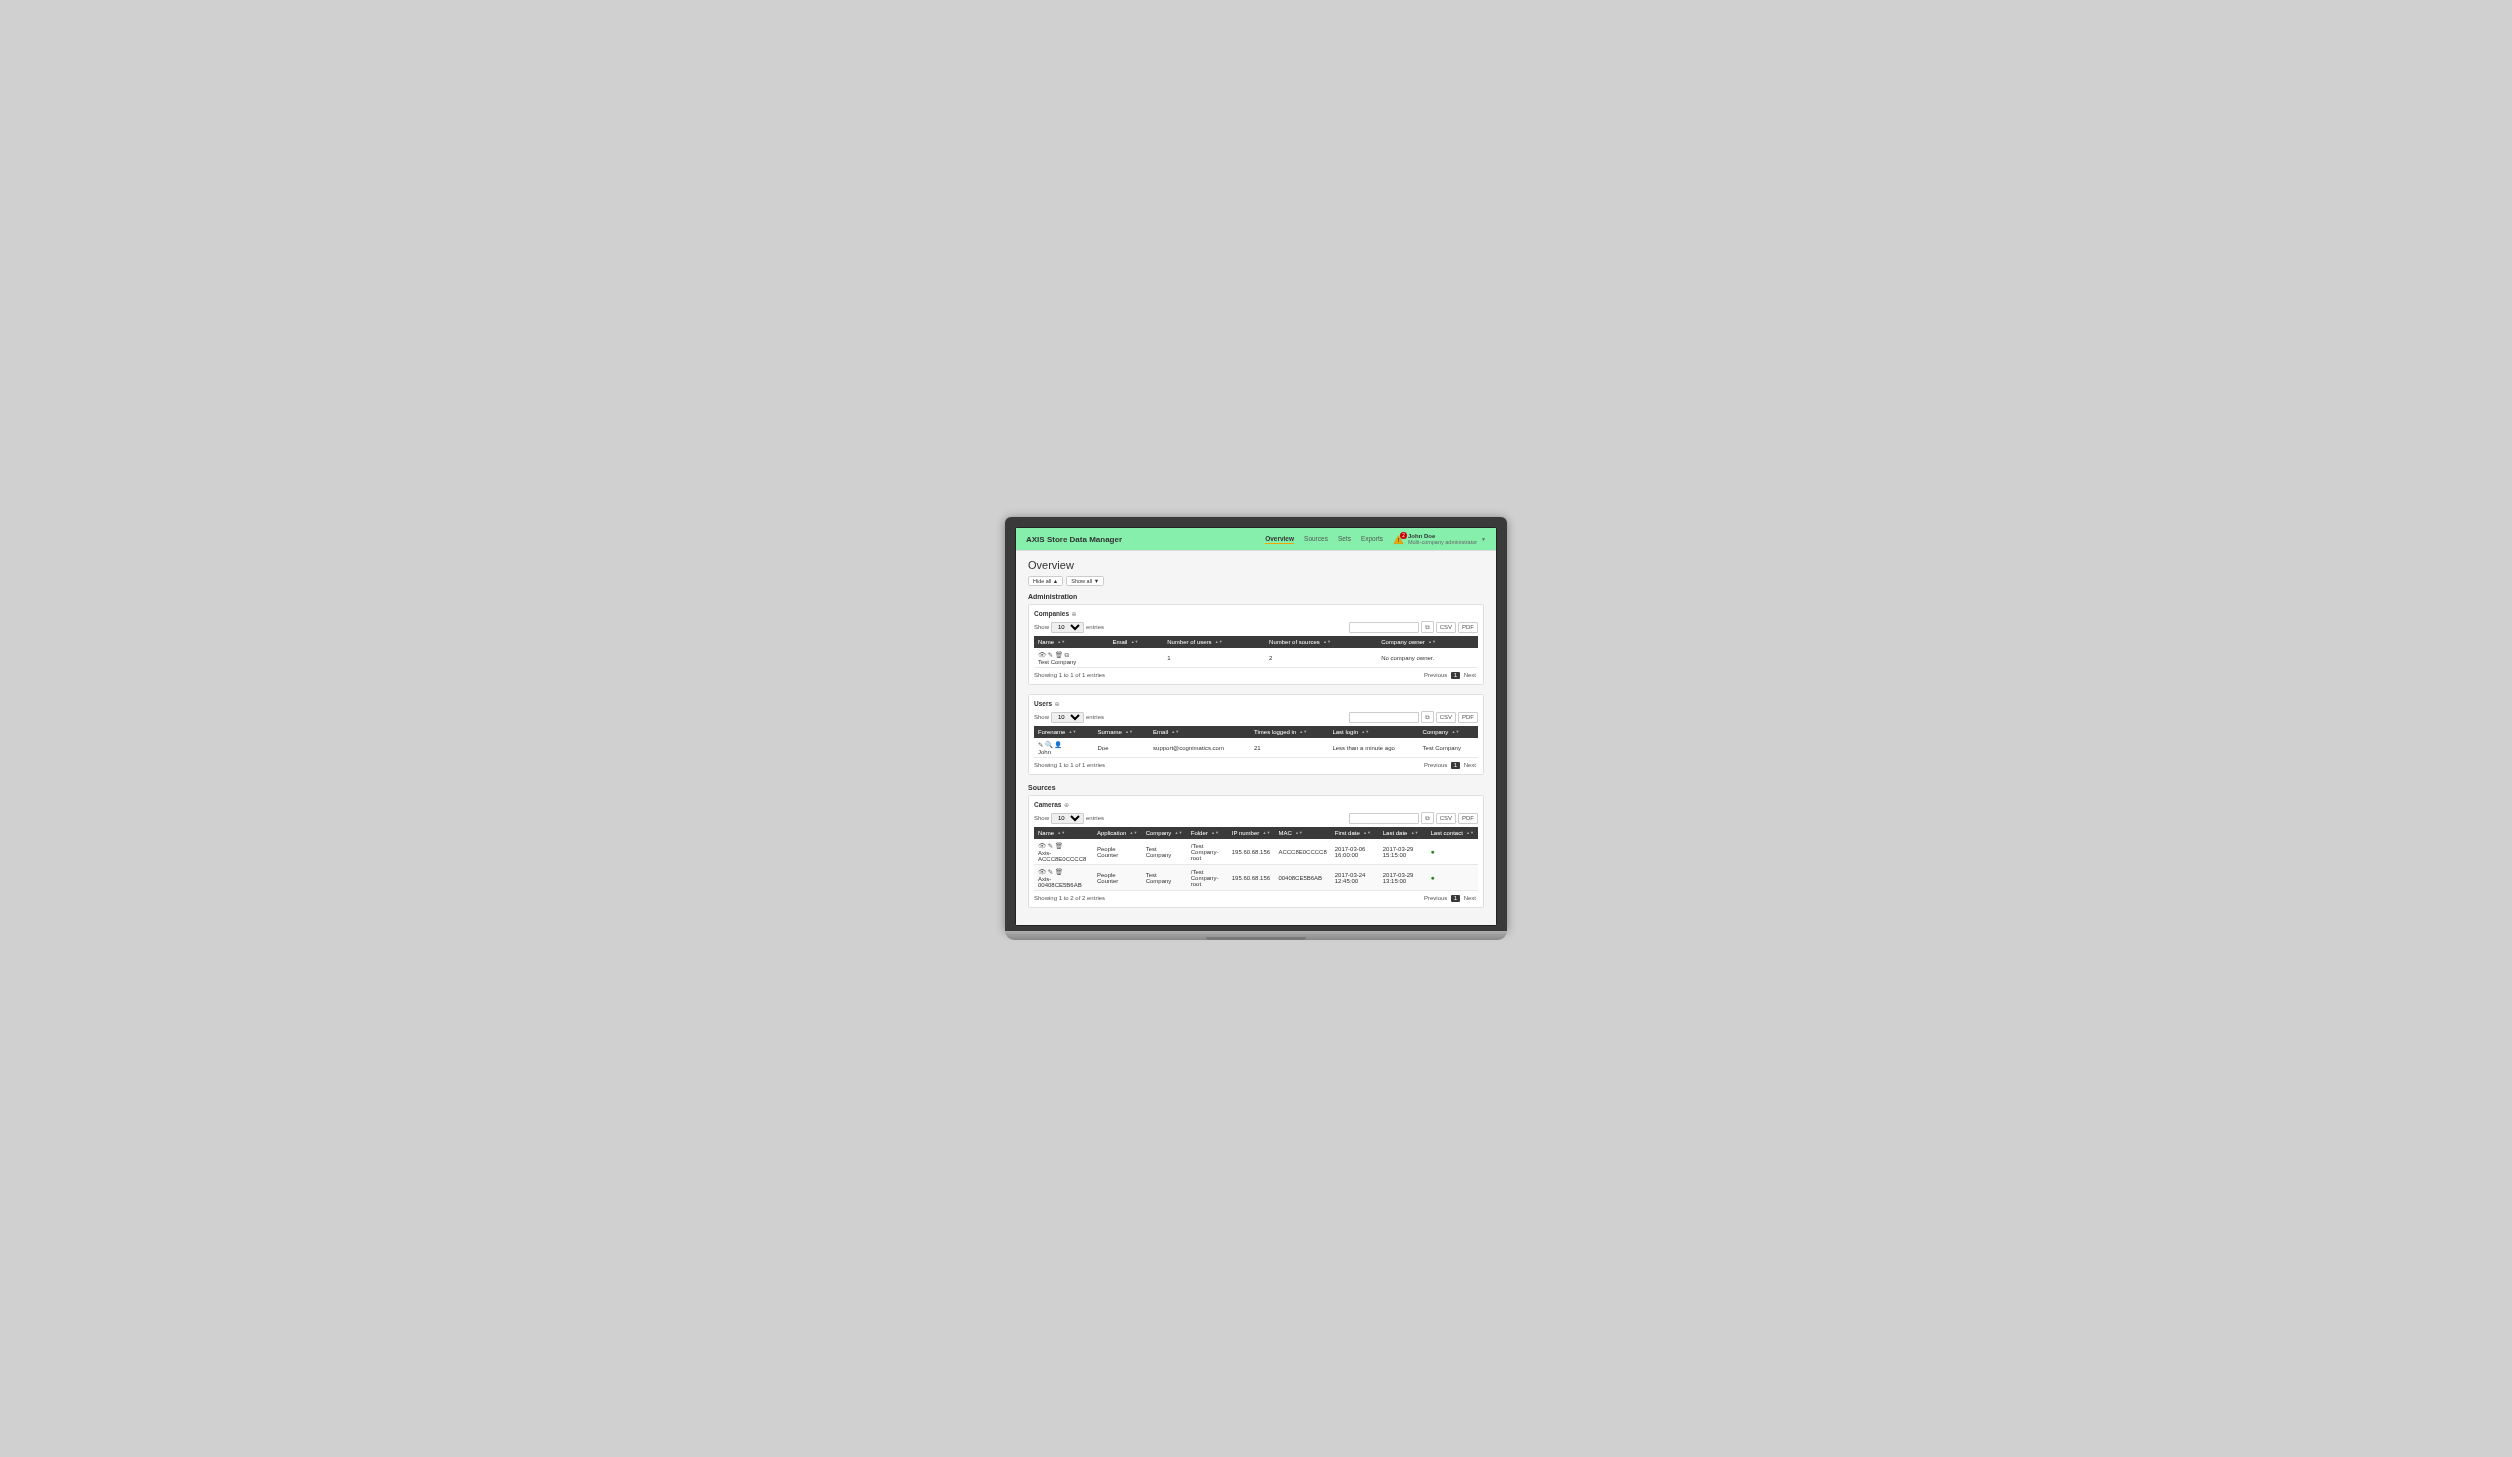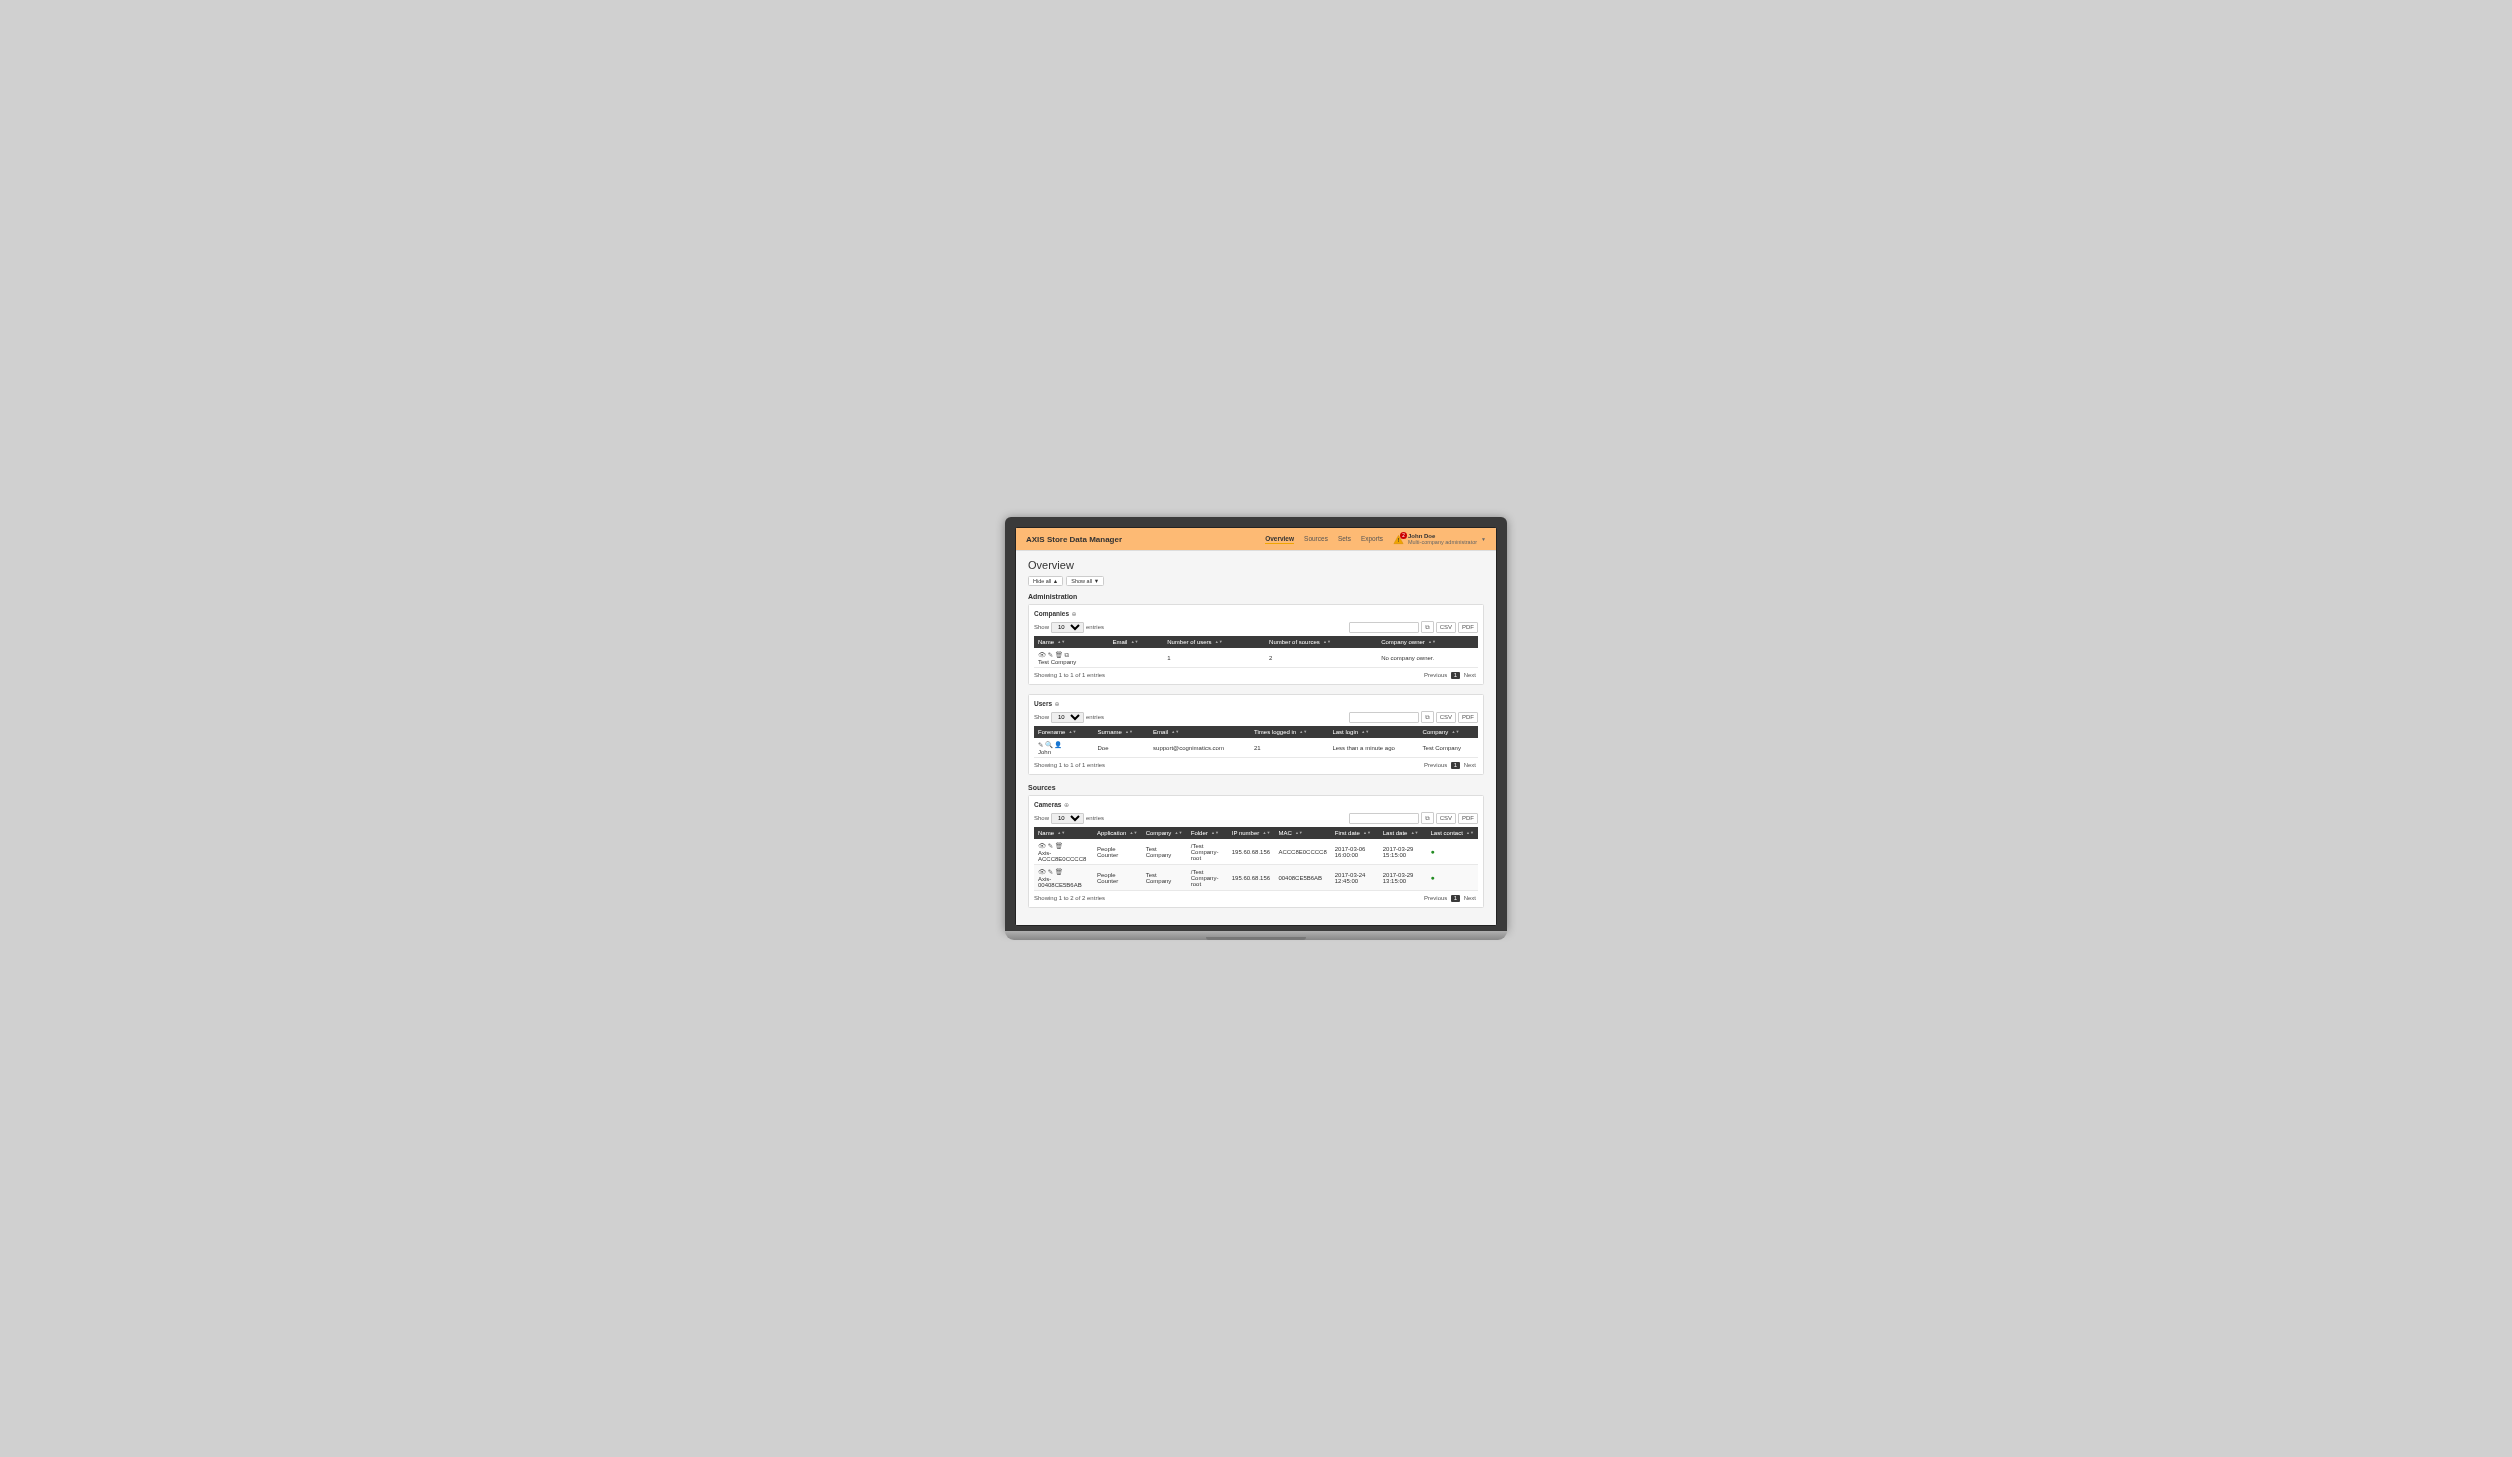--- a/index.html
+++ b/index.html
@@ -48,21 +48,21 @@
       background: #777;
       border-radius: 0 0 3px 3px;
     }
 
     
     .top-nav {
       display: flex;
       align-items: center;
       padding: 5px 10px;
       border-bottom: 0.5px solid #ddd;
-      background: #fdba74;
+      background: #86efac;
     }
     .app-title {
       font-size: 8px;
       font-weight: bold;
       color: #333;
       flex: 1;
     }
     .nav-links {
       display: flex;
       gap: 10px;

